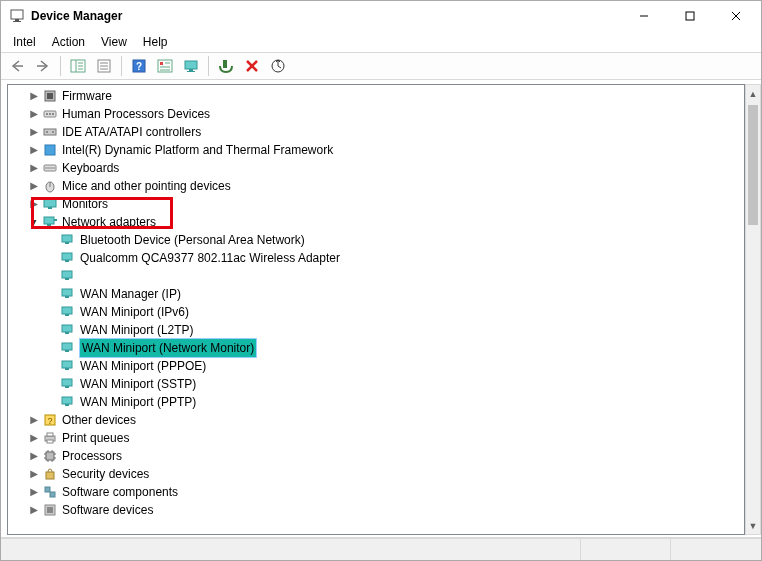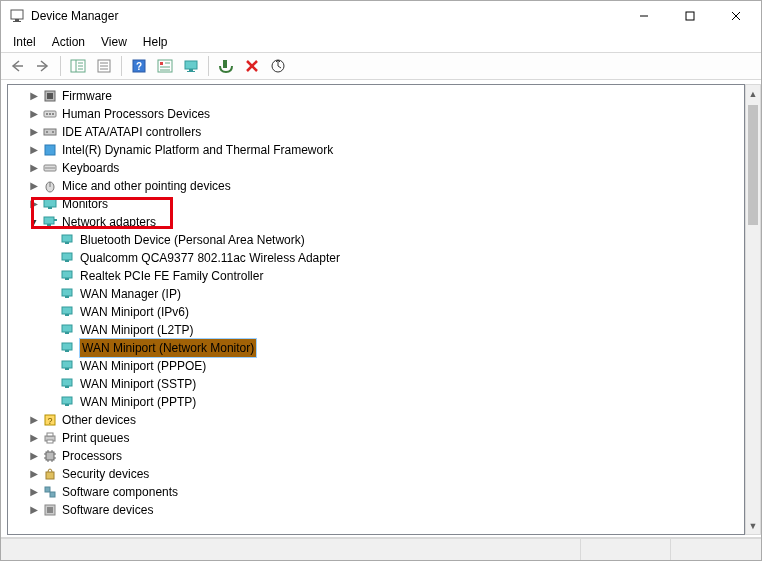--- a/index.html
+++ b/index.html
@@ -17,21 +17,21 @@
     height: 30px;
     display: flex;
     align-items: center;
     padding: 0 2px 0 8px;
     background: #fff;
   }
   .titlebar .app-icon {
     width: 16px; height: 16px; margin-right: 6px;
     display: inline-flex; align-items: center; justify-content: center;
   }
-  .titlebar .title { flex: 1; font-size: 12px; }
+  .titlebar .title { flex: 1; font-size: 12px; font-weight: bold; }
   .win-controls { display: flex; }
   .win-btn {
     width: 46px; height: 30px;
     display: flex; align-items: center; justify-content: center;
     font-family: "Segoe UI Symbol", sans-serif;
     font-size: 10px;
   }
 
   .menubar {
     display: flex;
@@ -88,21 +88,21 @@
     color: #6b6b6b; font-size: 10px;
     user-select: none;
   }
   .dev-icon {
     width: 16px; height: 16px;
     margin-right: 4px;
     display: inline-flex; align-items: center; justify-content: center;
   }
   .label { }
   .selected {
-    background: #a16207;
+    background: #14b8a6;
     outline: 1px solid #99cfff;
     padding: 0 2px;
   }
 
   .scrollbar-v {
     position: absolute;
     right: 0; top: 4px; bottom: 2px;
     width: 16px;
     background: #f0f0f0;
     border: 1px solid #d9d9d9;
@@ -364,21 +364,20 @@
           </span>
         <span class="label">Qualcomm QCA9377 802.11ac Wireless Adapter</span>
       </div>
       <div class="node" style="padding-left:52px">
         <span class="dev-icon">
             <svg width="14" height="14">
               <rect x="1" y="2" width="10" height="7" fill="#6cc" stroke="#399"></rect>
               <rect x="4" y="9" width="4" height="2" fill="#399"></rect>
             </svg>
           </span>
-        <span class="label">Realtek PCIe FE Family Controller</span>
       </div>
       <div class="node" style="padding-left:52px">
         <span class="dev-icon">
             <svg width="14" height="14">
               <rect x="1" y="2" width="10" height="7" fill="#6cc" stroke="#399"></rect>
               <rect x="4" y="9" width="4" height="2" fill="#399"></rect>
             </svg>
           </span>
         <span class="label">WAN Manager (IP)</span>
       </div>

